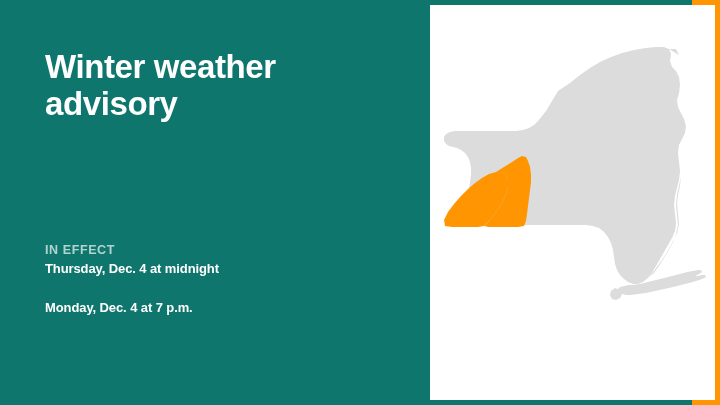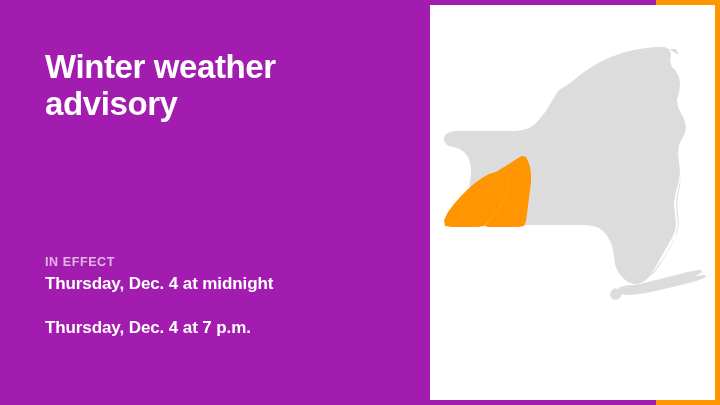--- a/index.html
+++ b/index.html
@@ -11,22 +11,23 @@
     height: 405px;
     overflow: hidden;
     font-family: "Liberation Sans", sans-serif;
     background: #ff9500;
   }
 
   .alert-card {
     position: relative;
     width: 656px;
     height: 405px;
-    background: #a21caf;
+    background: #0f766e;
     display: block;
+    padding-left: 36px;
   }
 
   
   .text-panel {
     position: absolute;
     left: 0;
     top: 0;
     width: 430px;
     height: 405px;
     box-sizing: border-box;
@@ -45,40 +46,39 @@
 
   .timing-group {
     position: absolute;
     left: 45px;
     top: 243px;
     width: 340px;
   }
 
   .timing-block {
     margin-bottom: 22px;
-    margin-top: 12px;
   }
   .timing-block:last-child {
     margin-bottom: 0;
   }
 
   .timing-label {
     display: block;
     color: rgba(255, 255, 255, 0.68);
     font-size: 12.5px;
     font-weight: bold;
     letter-spacing: 0.6px;
     line-height: 1.25;
     margin-bottom: 2px;
   }
 
   .timing-value {
     display: block;
     color: #ffffff;
-    font-size: 17px;
+    font-size: 13px;
     font-weight: bold;
     letter-spacing: -0.1px;
     line-height: 1.3;
   }
 
   
   .map-panel {
     position: absolute;
     left: 430px;
     top: 5px;
@@ -105,21 +105,21 @@
   </div>
 
   <div class="timing-group">
 
     <div class="timing-block">
       <span class="timing-label">IN EFFECT</span>
       <span class="timing-value">Thursday, Dec. 4 at midnight</span>
     </div>
 
     <div class="timing-block">
-      <span class="timing-value">Thursday, Dec. 4 at 7 p.m.</span>
+      <span class="timing-value">Monday, Dec. 4 at 7 p.m.</span>
     </div>
 
   </div>
 
   <div class="map-panel">
     <svg class="map-svg" viewBox="0 0 285 395" xmlns="http://www.w3.org/2000/svg">
 
       <path fill="#dcdcdc" d="M128 86
                L140 78
                L150 70

